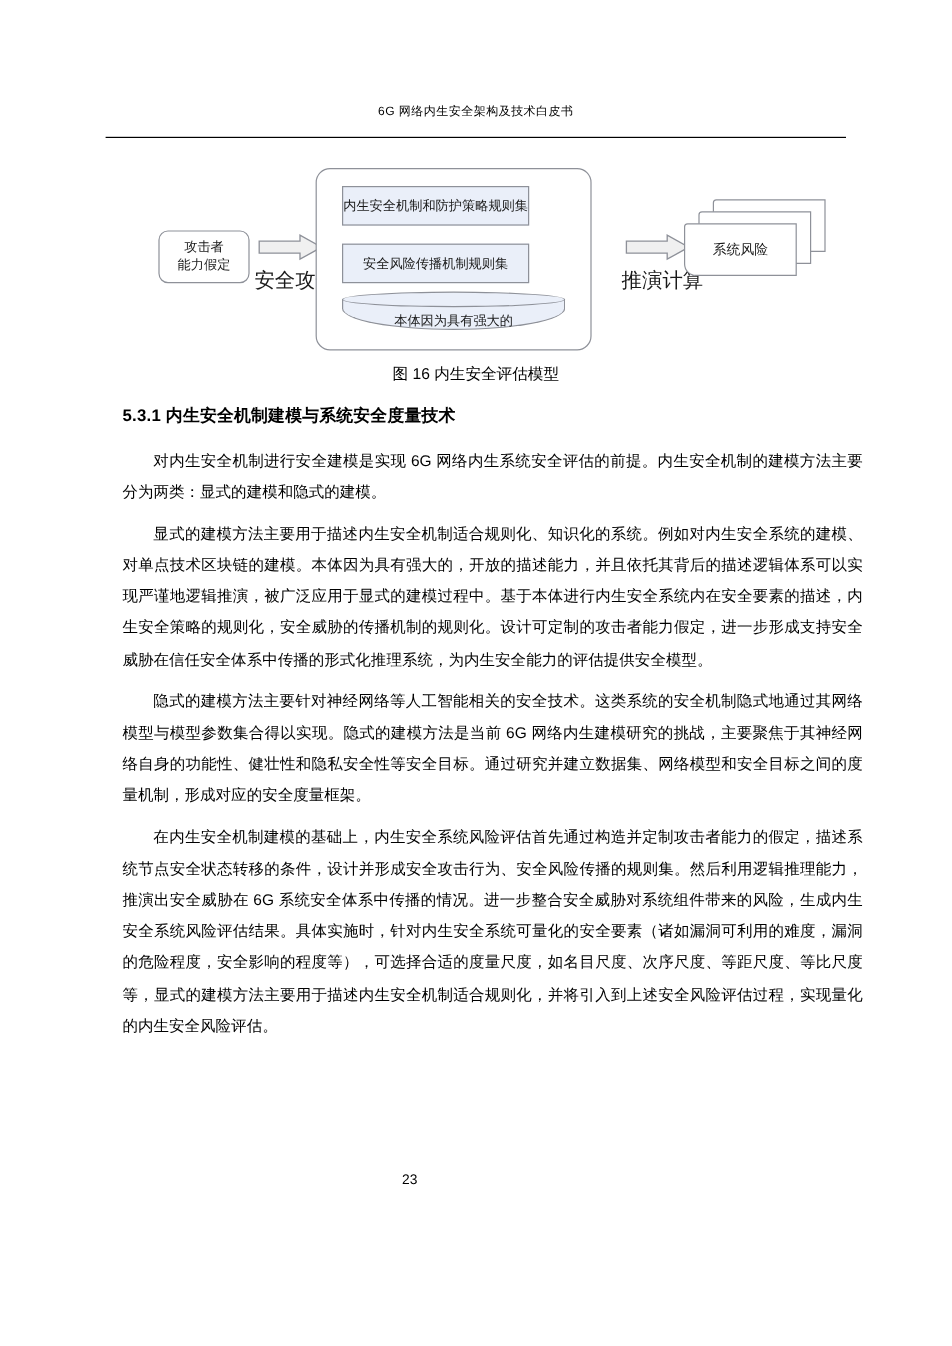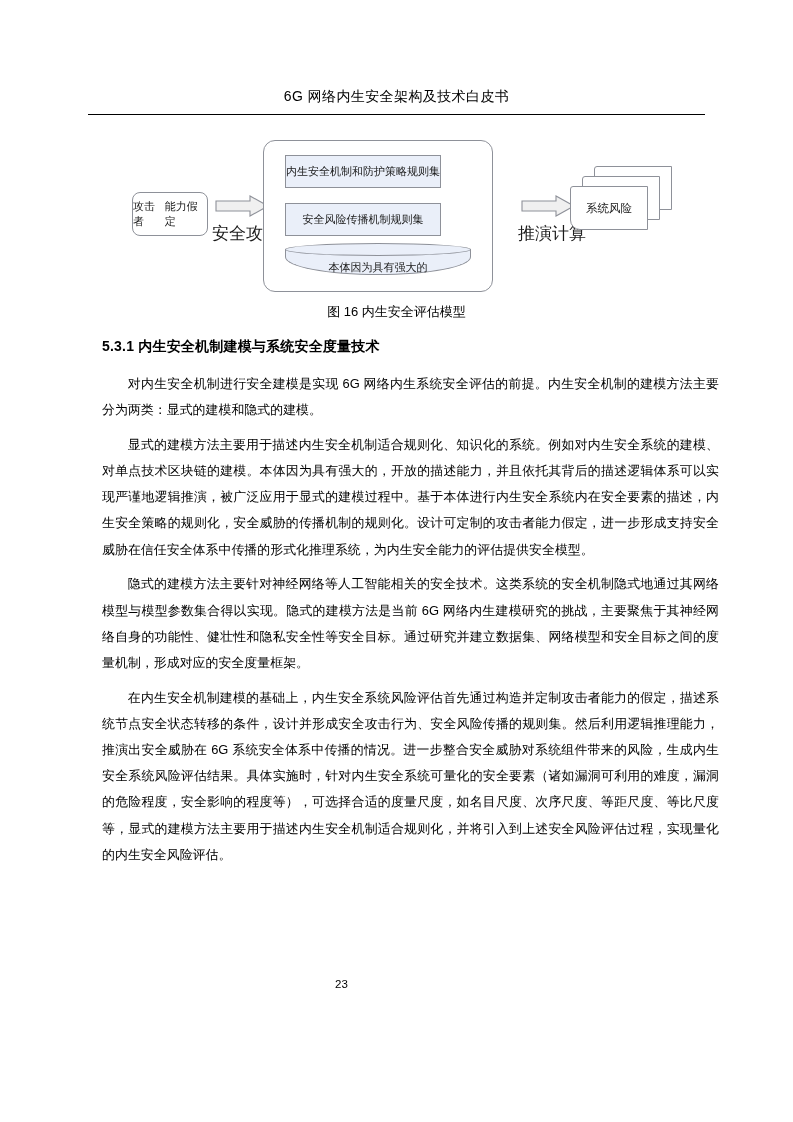--- a/index.html
+++ b/index.html
@@ -22,21 +22,21 @@
 
   
   .header {
     position: absolute;
     top: 88px;
     left: 88px;
     right: 88px;
     text-align: center;
   }
   .header-title {
-    font-size: 14px;
+    font-size: 10px;
     letter-spacing: 0.4px;
     color: #000;
     line-height: 1.2;
   }
   .header-rule {
     position: absolute;
     top: 114px;
     left: 88px;
     right: 88px;
     height: 0;
@@ -55,21 +55,21 @@
   .attacker-node {
     position: absolute;
     left: 44px;
     top: 60px;
     width: 74px;
     height: 42px;
     border: 1.1px solid #8e9199;
     border-radius: 8px;
     background: #ffffff;
     display: flex;
-    flex-direction: row;
+    flex-direction: column;
     align-items: center;
     justify-content: center;
     font-size: 11px;
     line-height: 1.35;
     color: #1a1a1a;
   }
 
   .arrow-block {
     position: absolute;
     width: 56px;
@@ -163,21 +163,21 @@
 
   .risk-stack {
     position: absolute;
     left: 482px;
     top: 34px;
     width: 100px;
     height: 68px;
   }
   .risk-card {
     position: absolute;
-    width: 78px;
+    width: 94px;
     height: 44px;
     background: #ffffff;
     border: 1px solid #8e9199;
     border-top-left-radius: 3px;
     border-bottom-left-radius: 10px;
     box-sizing: border-box;
   }
   .risk-card.c3 { left: 24px; top: 0px; }
   .risk-card.c2 { left: 12px; top: 10px; }
   .risk-card.c1 {

